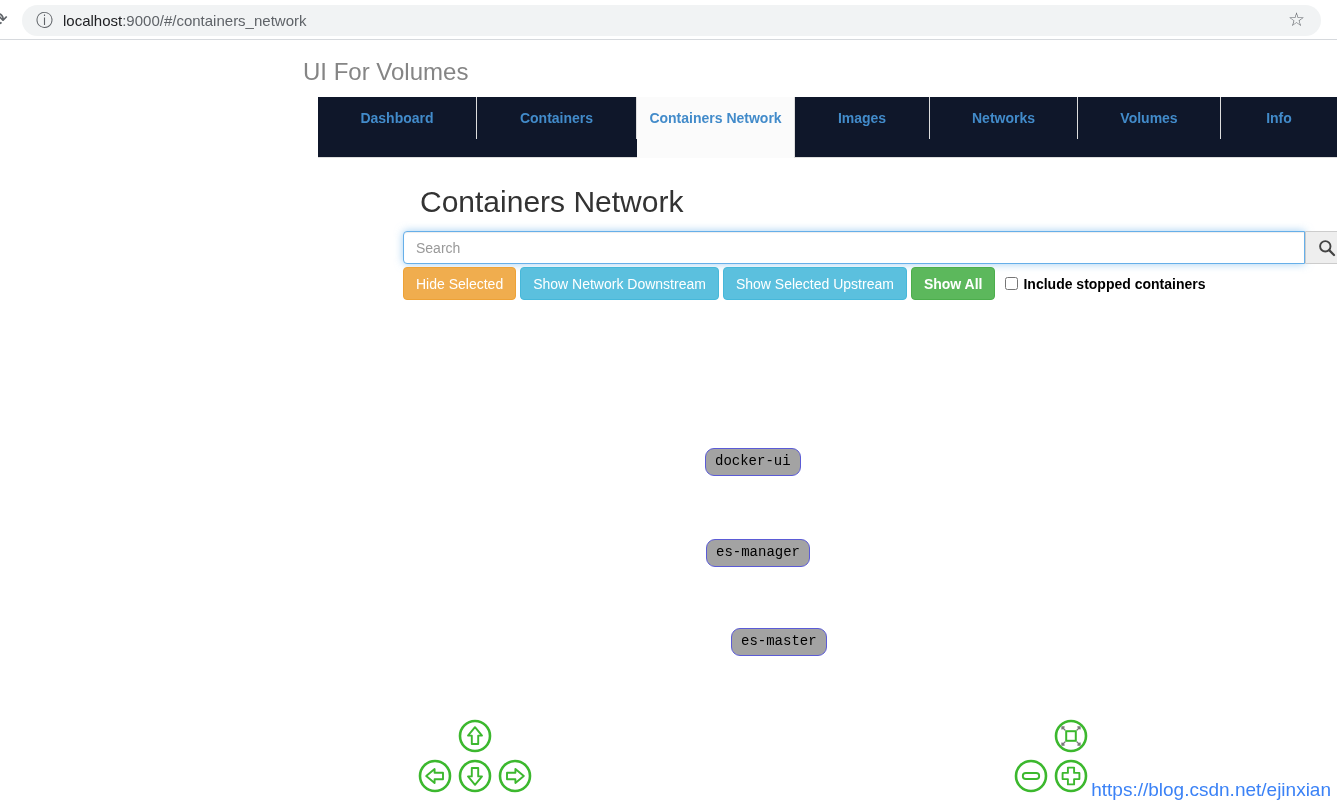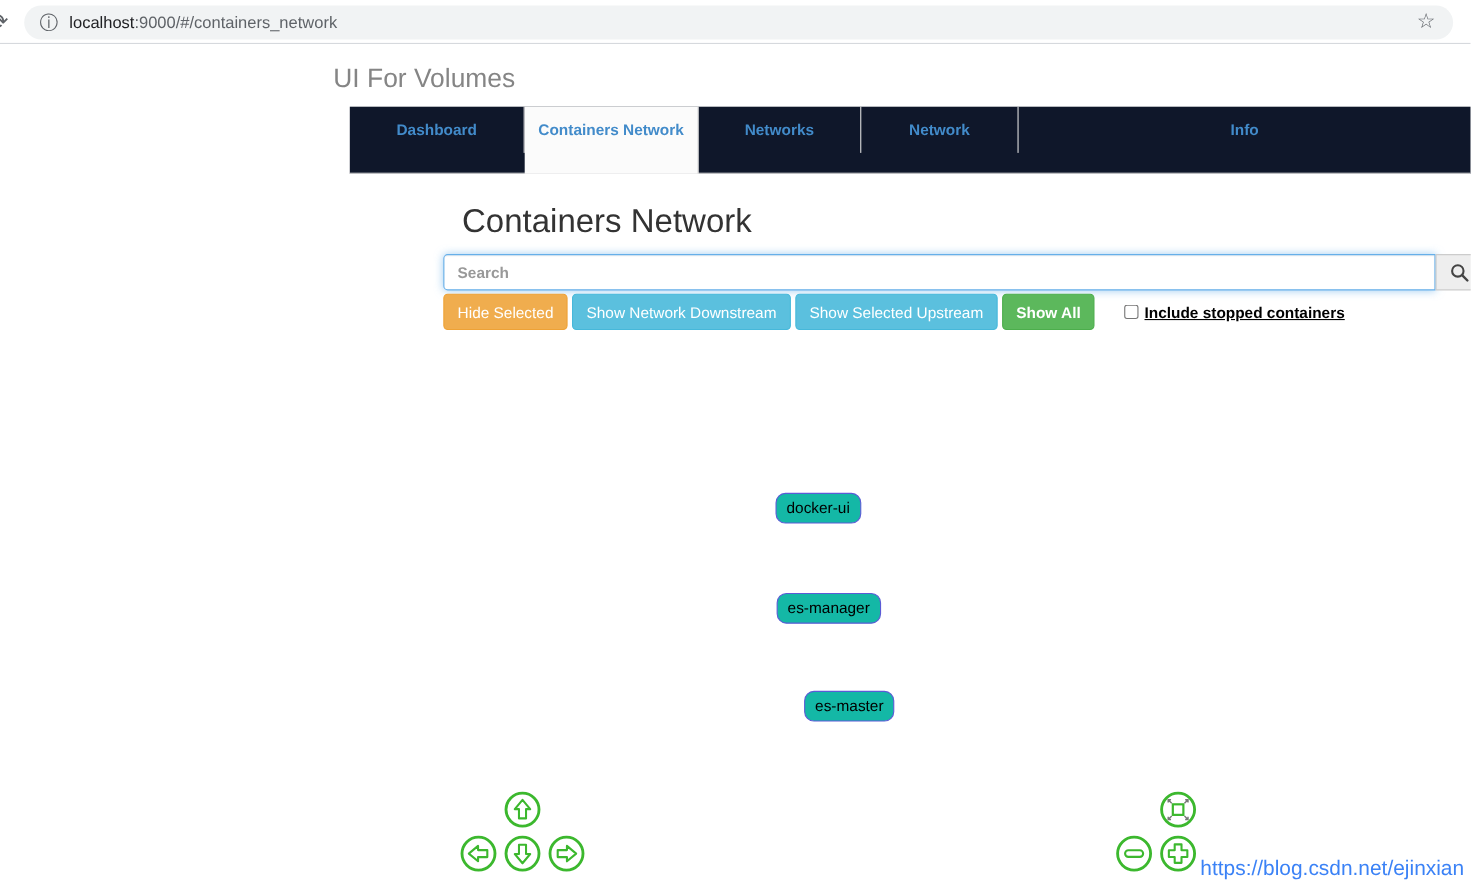--- a/index.html
+++ b/index.html
@@ -35,41 +35,41 @@
   .tab-networks { width:148px; } .tab-volumes { width:143px; }
   .tab-info { flex:1; }
 
   
   .page-title { position:absolute; left:420px; top:185px; font-size:30px; color:#333; }
 
   .search-input { position:absolute; left:403px; top:231px; width:902px; height:33px;
     border:1px solid #66afe9; border-right:1px solid #66afe9; border-radius:4px 0 0 4px;
     padding:0 12px; font-size:14px; color:#555; outline:none;
     box-shadow: inset 0 1px 1px rgba(0,0,0,.075), 0 0 8px rgba(102,175,233,.6);
-    font-family:"Liberation Sans", sans-serif;font-weight:bold; }
+    font-family:"Liberation Sans", sans-serif; }
   .search-input::placeholder { color:#999; opacity:1; }
   .search-btn { position:absolute; left:1305px; top:231px; width:44px; height:33px;
     background:#eee; border:1px solid #ccc; border-radius:0 4px 4px 0;
     display:flex; align-items:center; justify-content:center; cursor:pointer; }
 
   .btn-row { position:absolute; left:403px; top:267px; display:flex; align-items:center; }
   .btn { height:33px; padding:0 12px; margin-right:4px; border-radius:4px; border:1px solid;
     color:#fff; font-size:14px; font-family:"Liberation Sans", sans-serif;
     display:flex; align-items:center; cursor:pointer; white-space:nowrap; }
   .btn-warning { background:#f0ad4e; border-color:#eea236; }
   .btn-info    { background:#5bc0de; border-color:#46b8da; }
   .btn-success { background:#5cb85c; border-color:#4cae4c;font-weight:bold; }
-  .chk-group { display:flex; align-items:center; margin-left:23px;text-decoration:underline; }
+  .chk-group { display:flex; align-items:center; margin-left:6px; }
   .chk-group input { width:13px; height:13px; margin:0 5px 0 0; }
   .chk-label { font-size:14px; font-weight:bold; color:#000; }
 
   
   .node { position:absolute; height:28px; line-height:25px; padding:0 9px;
-    background:#14b8a6; border:1.5px solid #5b5bd6; border-radius:9px;
-    font-size:14px; color:#000; text-align:center; cursor:pointer; }
+    background:#a3a3a3; border:1.5px solid #5b5bd6; border-radius:9px;
+    font-size:14px; color:#000; text-align:center; cursor:pointer;font-family:Liberation Mono, monospace; }
 
   
   .navbtn { position:absolute; width:34px; height:34px; cursor:pointer; }
 
   
   .watermark { position:absolute; right:6px; bottom:7px; font-size:19px; color:#3b82f6; }
 </style>
 </head>
 <body>
 
@@ -79,23 +79,25 @@
     <span class="info-glyph">ⓘ</span>
     <span class="url-text"><span class="host">localhost</span><span>:9000/#/containers_network</span></span>
     <span class="star-glyph">☆</span>
   </div>
 </div>
 
 <div class="app-title">UI For Volumes</div>
 
 <div class="tabs">
   <div class="tab tab-dashboard">Dashboard</div>
+  <div class="tab tab-containers">Containers</div>
   <div class="tab tab-containers-network active">Containers Network</div>
+  <div class="tab tab-images">Images</div>
   <div class="tab tab-networks">Networks</div>
-  <div class="tab tab-volumes">Network</div>
+  <div class="tab tab-volumes">Volumes</div>
   <div class="tab tab-info">Info</div>
 </div>
 
 <div class="page-title">Containers Network</div>
 
 <input class="search-input" type="text" placeholder="Search" style="">
 <div class="search-btn">
   <svg width="20" height="20" viewBox="0 0 20 20">
     <circle cx="8.3" cy="8.3" r="5.2" fill="none" stroke="#444" stroke-width="1.9"></circle>
     <line x1="12.4" y1="12.4" x2="17" y2="17" stroke="#444" stroke-width="2.2" stroke-linecap="round"></line>

